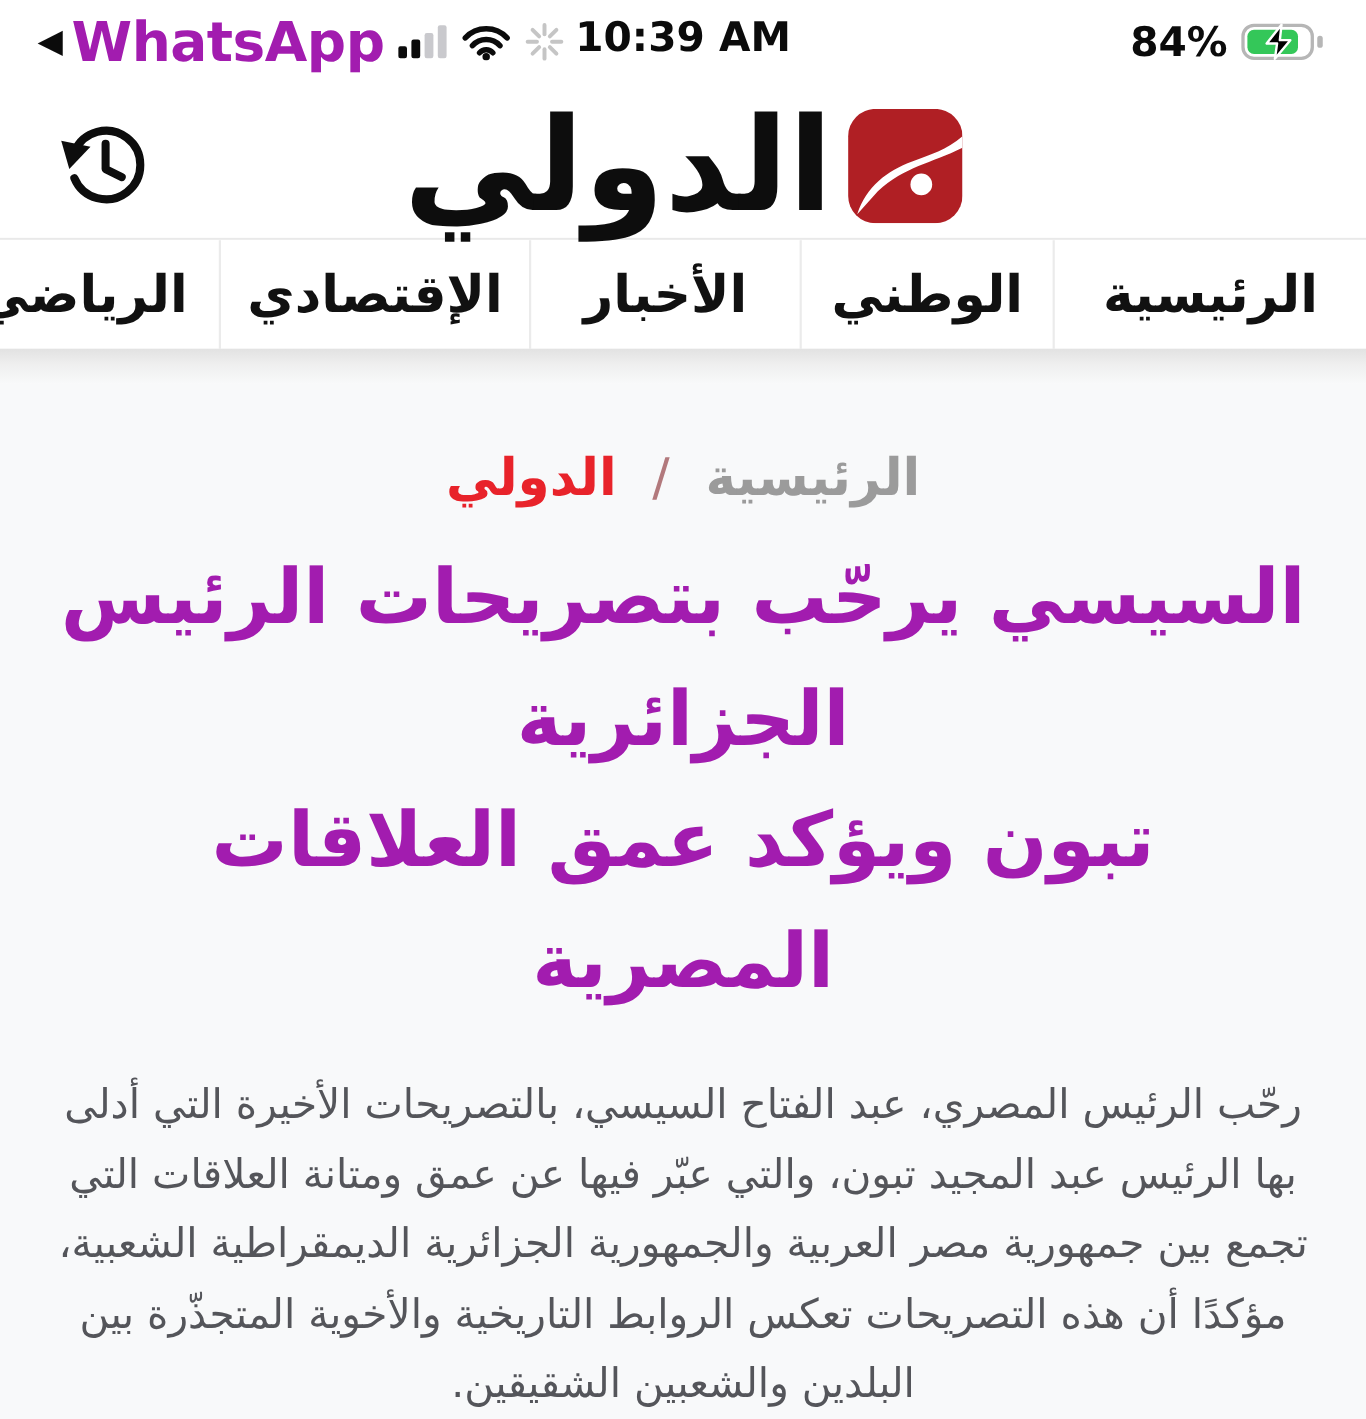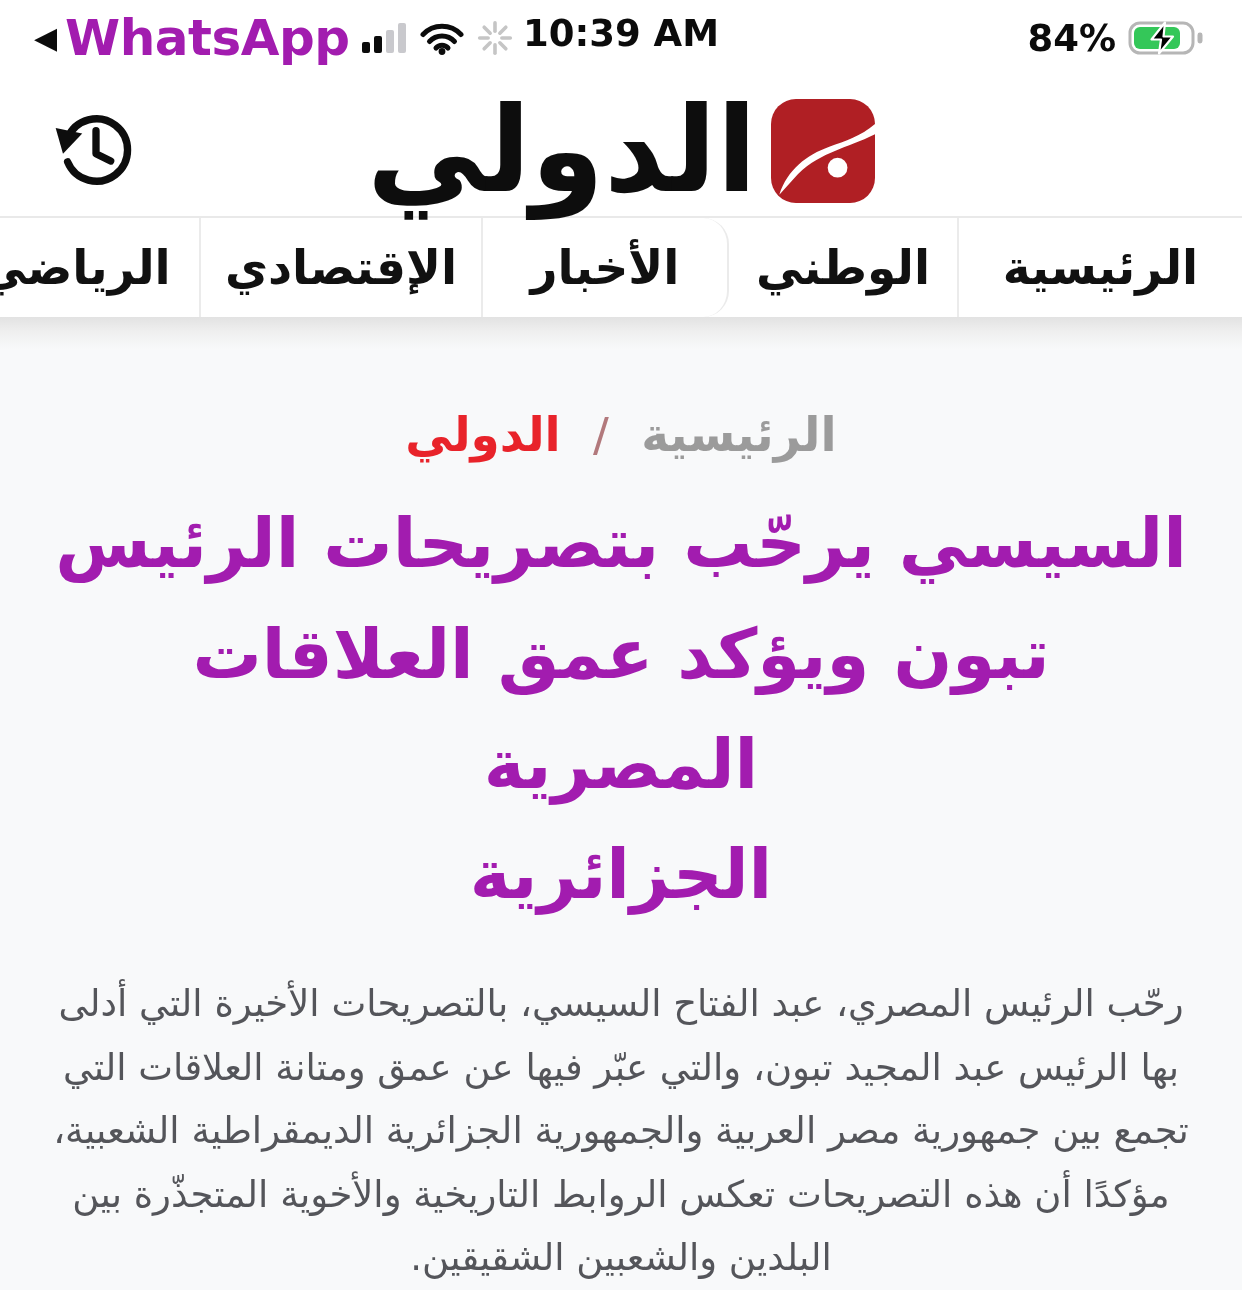--- a/index.html
+++ b/index.html
@@ -46,21 +46,21 @@
     display:flex; direction:rtl; overflow:hidden;
   }
   .nav-item {
     flex:0 0 auto; display:flex; align-items:center; justify-content:center;
     font-size:47px; font-weight:700; color:#111; cursor:pointer;
     background:#fff;
   }
   .nav-item:not(:first-child){ border-inline-start:2px solid #ebebeb; }
   .nav-item:nth-child(1){ width:283px; }
   .nav-item:nth-child(2){ width:230px; }
-  .nav-item:nth-child(3){ width:246px;border-radius:26px; }
+  .nav-item:nth-child(3){ width:246px; }
   .nav-item:nth-child(4){ width:282px; }
   .nav-item:nth-child(5){ width:250px; }
   .nav-shadow {
     height:32px; flex:0 0 auto;
     background:linear-gradient(180deg,#e2e2e2 0%,#efefef 45%,#f8f9fa 100%);
   }
   
   .article {
     flex:1; background:#f8f9fa;
     direction:rtl; text-align:center;
@@ -155,18 +155,18 @@
 
 <div class="article">
   <div class="breadcrumb">
     <span class="crumb-home">الرئيسية</span>
     <span class="crumb-sep">/</span>
     <span class="crumb-cat">الدولي</span>
   </div>
 
   <h1 class="headline">
     <div>السيسي يرحّب بتصريحات الرئيس</div>
+    <div>الجزائرية</div>
     <div>تبون ويؤكد عمق العلاقات المصرية</div>
-    <div>الجزائرية</div>
   </h1>
 
   <p class="body-text">رحّب الرئيس المصري، عبد الفتاح السيسي، بالتصريحات الأخيرة التي أدلى بها الرئيس عبد المجيد تبون، والتي عبّر فيها عن عمق ومتانة العلاقات التي تجمع بين جمهورية مصر العربية والجمهورية الجزائرية الديمقراطية الشعبية، مؤكدًا أن هذه التصريحات تعكس الروابط التاريخية والأخوية المتجذّرة بين البلدين والشعبين الشقيقين.</p>
 </div>
 
 </body></html>

